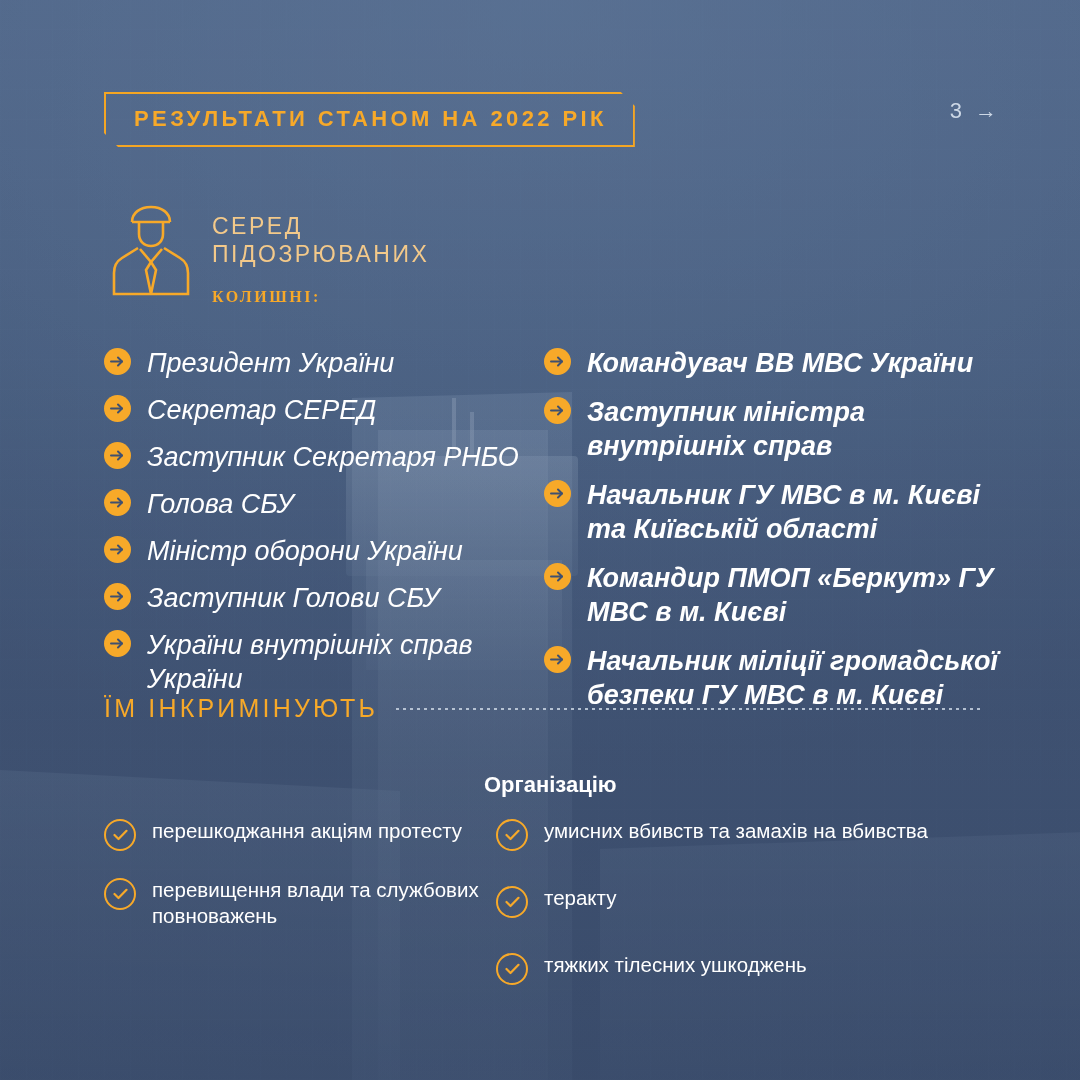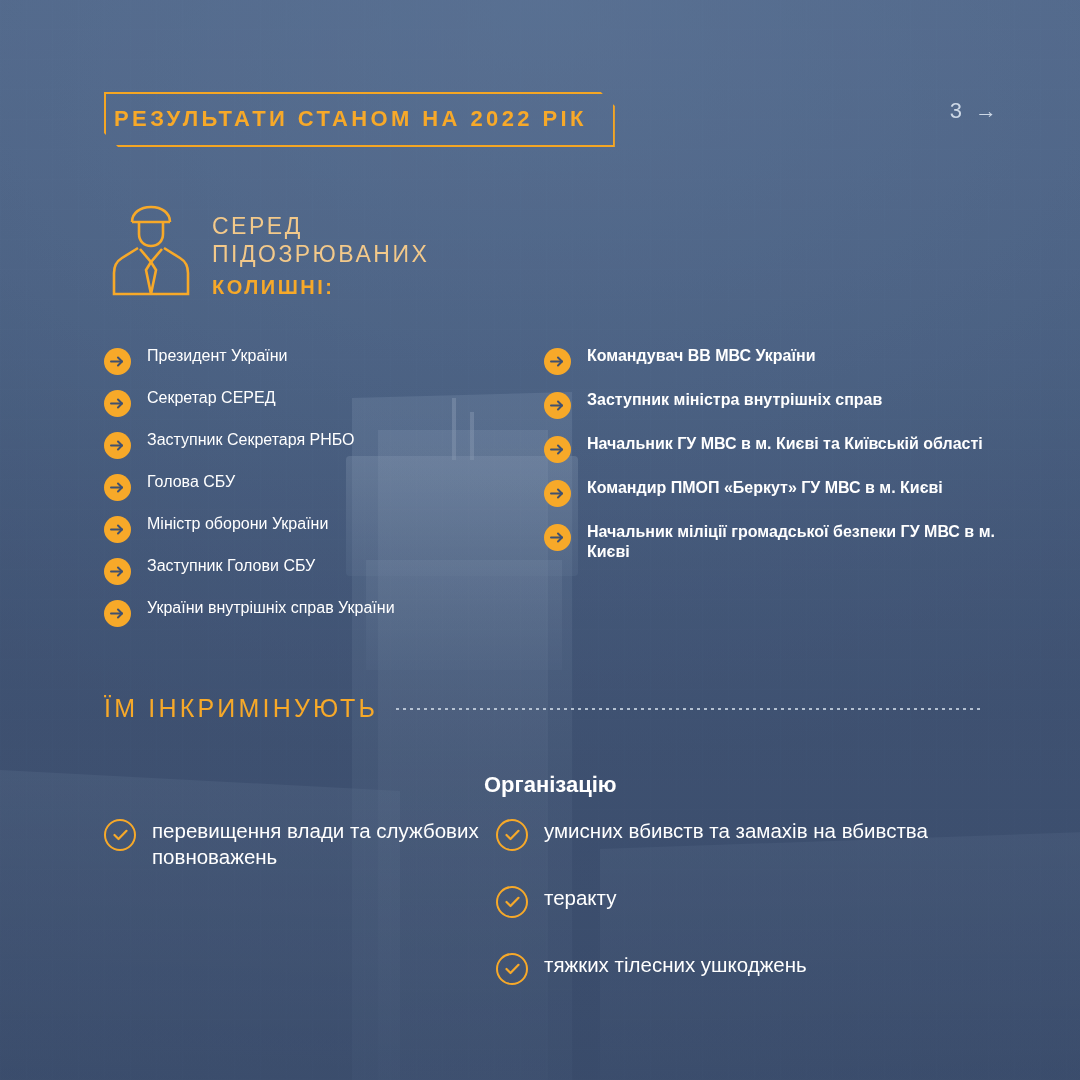--- a/index.html
+++ b/index.html
@@ -112,21 +112,21 @@
     position: absolute;
     inset: 0;
   }
 
   
   .title-box {
     position: absolute;
     left: 104px;
     top: 92px;
     border: 2px solid #f5a623;
-    padding: 12px 26px 13px 8px;
+    padding: 12px 26px 13px 28px;
     clip-path: polygon(0 0, calc(100% - 14px) 0, 100% 14px, 100% 100%, 14px 100%, 0 calc(100% - 14px));
   }
   .title-text {
     color: #f7a929;
     font-size: 22px;
     font-weight: 700;
     letter-spacing: 3.4px;
     white-space: nowrap;
   }
   .pager {
@@ -161,24 +161,25 @@
   }
   .person-lines .l1,
   .person-lines .l2 {
     color: #f3c98a;
     font-size: 23px;
     letter-spacing: 2.5px;
     font-weight: 400;
   }
   .person-lines .l3 {
     color: #f7a929;
-    font-size: 20px;
+    font-size: 16px;
     letter-spacing: 2.5px;
     font-weight: 700;
-    margin-top: 7px;
+    margin-top: 19px;
+    font-family: Liberation Serif, serif;
   }
 
   
   .cols {
     position: absolute;
     left: 104px;
     top: 346px;
     width: 900px;
     display: flex;
   }
@@ -197,23 +198,24 @@
     border-radius: 50%;
     background: #f7a929;
     display: flex;
     align-items: center;
     justify-content: center;
     margin-top: 2px;
   }
   .chip svg { display: block; }
   .item-text {
     color: #ffffff;
-    font-size: 16px;
+    font-size: 27px;
     line-height: 1.26;
     font-weight: 400;
+    font-style: italic;
   }
   .col-right .item-text { font-weight: 700; }
   .col-right .item { margin-bottom: 15px; }
 
   
   .section-head {
     position: absolute;
     left: 104px;
     top: 694px;
     width: 880px;
@@ -459,58 +461,66 @@
     <div class="section-head">
       <div class="label">ЇМ ІНКРИМІНУЮТЬ</div>
       <div class="dots"></div>
     </div>
 
     <div class="charge-subtitle">Організацію</div>
 
     <div class="charges">
       <div class="c-left">
 
-
         <div class="citem">
           <span class="tick">
             <svg width="15" height="12" viewBox="0 0 15 12" stroke="#f7a929" stroke-width="2.2" fill="none" stroke-linecap="round" stroke-linejoin="round">
                 <path d="M1.5 6l4 4L13.5 1.8"></path>
               </svg>
           </span>
-          <span class="citem-text">перевищення влади та службових повноважень</span>
-        </div>
-
-      </div>
-
-      <div class="c-right">
+          <span class="citem-text">перешкоджання акціям протесту</span>
+        </div>
 
         <div class="citem">
           <span class="tick">
             <svg width="15" height="12" viewBox="0 0 15 12" stroke="#f7a929" stroke-width="2.2" fill="none" stroke-linecap="round" stroke-linejoin="round">
                 <path d="M1.5 6l4 4L13.5 1.8"></path>
               </svg>
           </span>
-          <span class="citem-text">умисних вбивств та замахів на вбивства</span>
-        </div>
+          <span class="citem-text">перевищення влади та службових повноважень</span>
+        </div>
+
+      </div>
+
+      <div class="c-right">
 
         <div class="citem">
           <span class="tick">
             <svg width="15" height="12" viewBox="0 0 15 12" stroke="#f7a929" stroke-width="2.2" fill="none" stroke-linecap="round" stroke-linejoin="round">
                 <path d="M1.5 6l4 4L13.5 1.8"></path>
               </svg>
           </span>
-          <span class="citem-text">теракту</span>
+          <span class="citem-text">умисних вбивств та замахів на вбивства</span>
         </div>
 
         <div class="citem">
           <span class="tick">
             <svg width="15" height="12" viewBox="0 0 15 12" stroke="#f7a929" stroke-width="2.2" fill="none" stroke-linecap="round" stroke-linejoin="round">
                 <path d="M1.5 6l4 4L13.5 1.8"></path>
               </svg>
           </span>
+          <span class="citem-text">теракту</span>
+        </div>
+
+        <div class="citem">
+          <span class="tick">
+            <svg width="15" height="12" viewBox="0 0 15 12" stroke="#f7a929" stroke-width="2.2" fill="none" stroke-linecap="round" stroke-linejoin="round">
+                <path d="M1.5 6l4 4L13.5 1.8"></path>
+              </svg>
+          </span>
           <span class="citem-text">тяжких тілесних ушкоджень</span>
         </div>
 
       </div>
     </div>
 
   </div>
 </div>
 
 </body></html>

